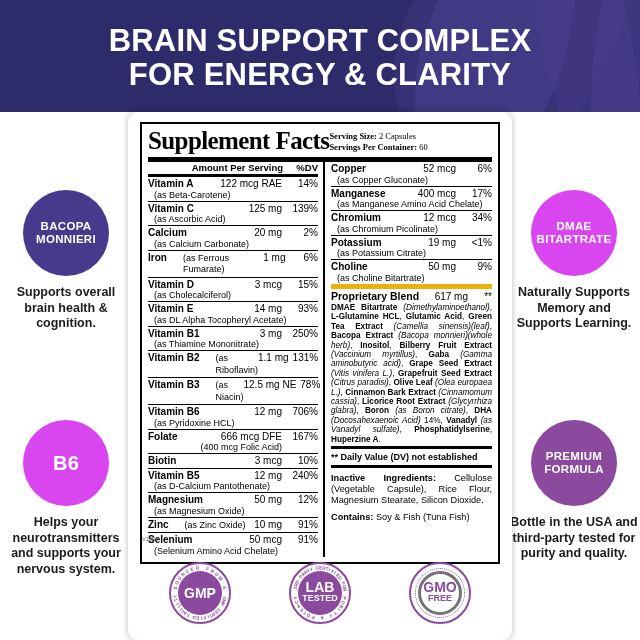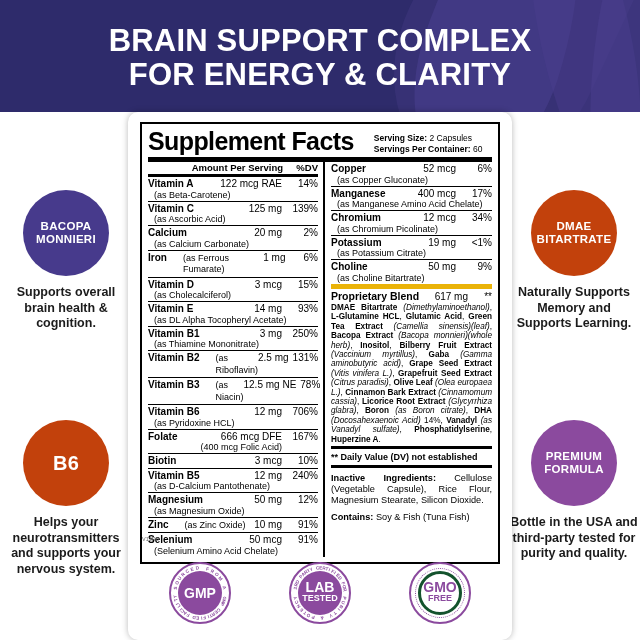--- a/index.html
+++ b/index.html
@@ -37,38 +37,38 @@
   .side-right { left: 510px; }
   .feature { position: absolute; width: 128px; text-align: center; }
   .circle {
     width: 86px; height: 86px; border-radius: 50%;
     margin: 0 auto; display: flex; align-items: center;
     justify-content: center;
     color: #ffffff; font-weight: bold; font-size: 11.5px;
     line-height: 13px; letter-spacing: .3px;
   }
   .c-dark  { background: #473a8c; }
-  .c-light { background: #c2410c; }
+  .c-light { background: #d946ef; }
   .c-mid   { background: #8b4a9e; }
   .feature-text {
     margin-top: 9px; font-size: 12.5px; line-height: 15.5px;
     font-weight: bold; color: #1b1b1b;
   }
 
   
   .card {
     position: absolute; left: 128px; top: 112px;
     width: 384px; height: 528px;
     background: #ffffff; border-radius: 10px;
     box-shadow: 0 0 6px rgba(0,0,0,.28);
     padding: 10px 12px 6px 12px;
   }
   .panel { border: 2px solid #000; padding: 4px 6px 5px 6px; }
 
-  .sf-top { display: flex; align-items: flex-end; gap: 20px; }
+  .sf-top { display: flex; align-items: flex-start; gap: 0; font-family: Liberation Serif, serif; }
   .sf-title { font-weight: bold; font-size: 25px; line-height: 26px; letter-spacing: -.6px; }
   .sf-serving { padding-top: 3px; font-size: 8.5px; line-height: 10.5px; }
   .sf-serving b { font-weight: bold; }
 
   .rule-thick { border-top: 5px solid #000; margin: 3px 0 0 0; }
 
   .cols { display: flex; }
   .col-l { width: 175px; padding-right: 5px; }
   .col-r { width: 185px; padding-left: 6px; border-left: 2px solid #000; }
 
@@ -116,21 +116,21 @@
     position: absolute; inset: 0; border-radius: 50%;
     border: 2px solid #8b4a9e;
   }
   .seal-inner {
     position: absolute; inset: 9px; border-radius: 50%;
     background: #8b4a9e; color: #fff;
     display: flex; flex-direction: column; align-items: center;
     justify-content: center; text-align: center;
     font-weight: bold; line-height: 11px;
   }
-  .seal-inner.hollow { background: #ffffff; color: #8b4a9e; border: 3px solid #14532d; }
+  .seal-inner.hollow { background: #ffffff; color: #8b4a9e; border: 3px solid #737373; }
   .seal-l1 { font-size: 14px; }
   .seal-l2 { font-size: 9px; }
   .seal-arc {
     position: absolute; inset: 0; font-size: 4.6px; font-weight: bold;
     color: #8b4a9e; letter-spacing: .2px;
   }
   .seal-arc span {
     position: absolute; left: 50%; top: 50%;
     transform-origin: 0 0;
   }
@@ -280,21 +280,21 @@
                   <span class="namt">3 mg</span>
                   <span class="ndv">250%</span>
                 </div>
                 <div class="nsub">(as Thiamine Mononitrate)</div>
               </div>
               <div class="nrow">
                 <div class="nline">
                   <span class="nname">Vitamin B2</span>
                   <span class="ninline">(as Riboflavin)</span>
                   <span class="nspacer"></span>
-                  <span class="namt">2.5 mg</span>
+                  <span class="namt">1.1 mg</span>
                   <span class="ndv">131%</span>
                 </div>
               </div>
               <div class="nrow">
                 <div class="nline">
                   <span class="nname">Vitamin B3</span>
                   <span class="ninline">(as Niacin)</span>
                   <span class="nspacer"></span>
                   <span class="namt">12.5 mg NE</span>
                   <span class="ndv">78%</span>

